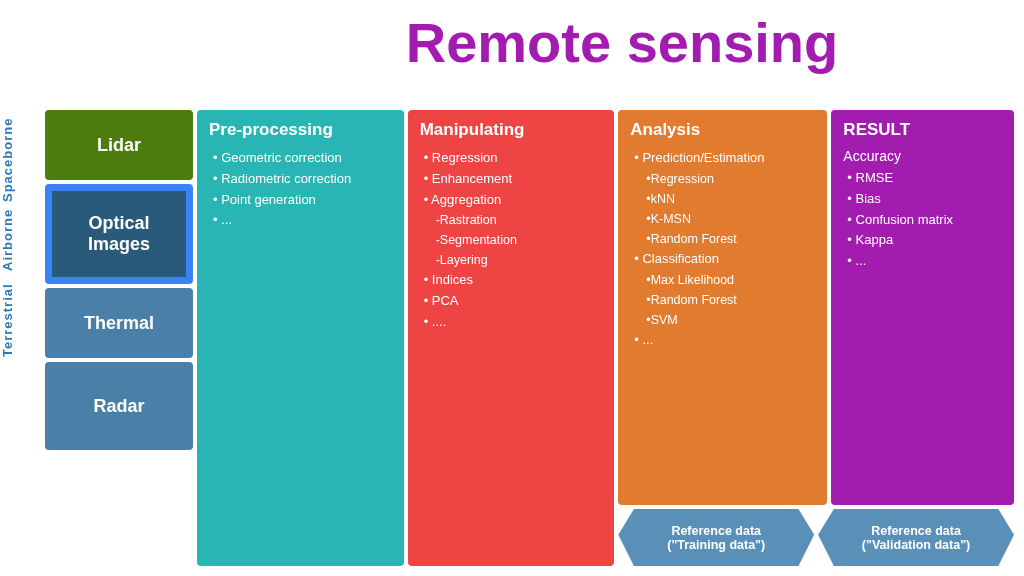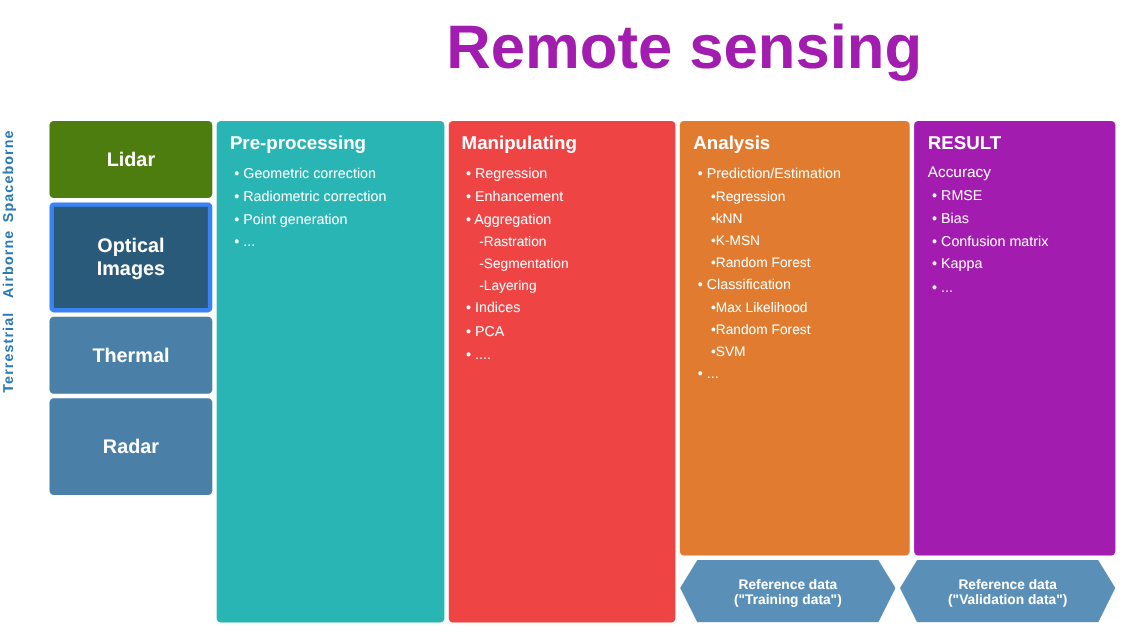--- a/index.html
+++ b/index.html
@@ -84,21 +84,21 @@
       color: white;
       cursor: default;
     }
     .sensor-lidar {
       background: #4d7c0f;
       height: 70px;
     }
     .sensor-optical {
       background: #2a5a7a;
       height: 100px;
-      border: 4px solid #3b82f6;
+      border: 7px solid #3b82f6;
     }
     .sensor-thermal {
       background: #4a7fa8;
       height: 70px;
     }
     .sensor-radar {
       background: #4a7fa8;
       height: 88px;
     }
 

